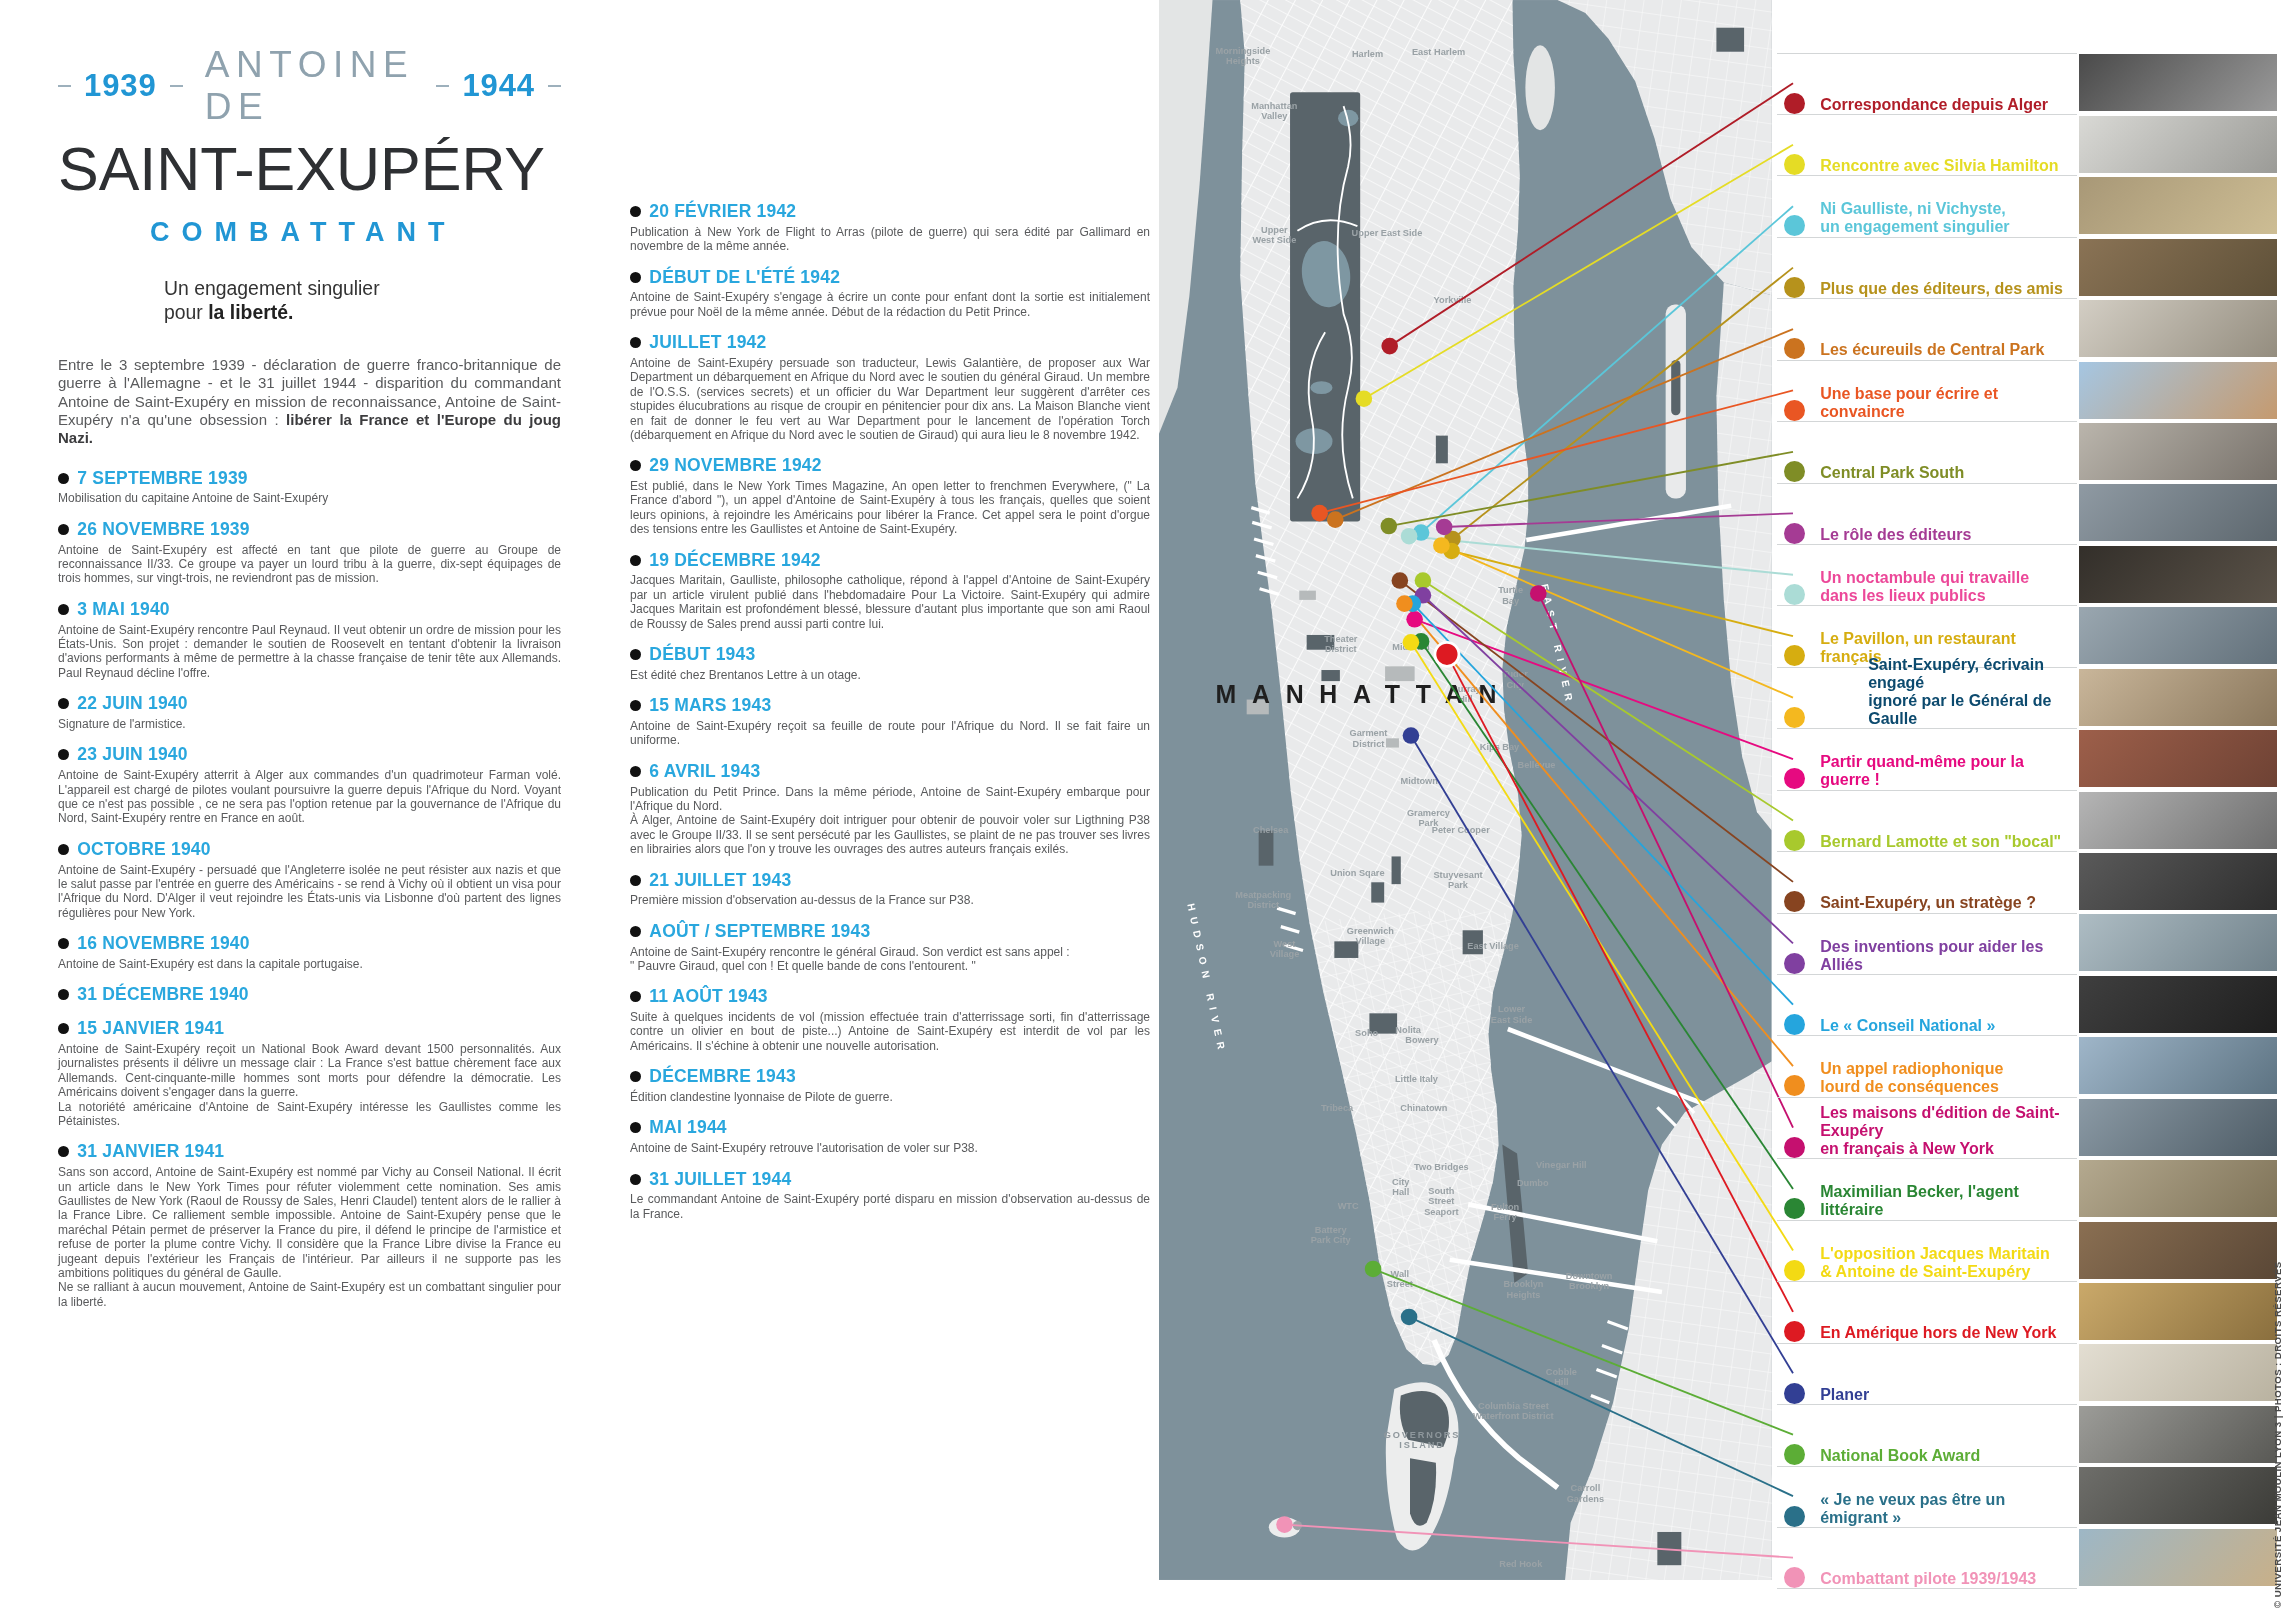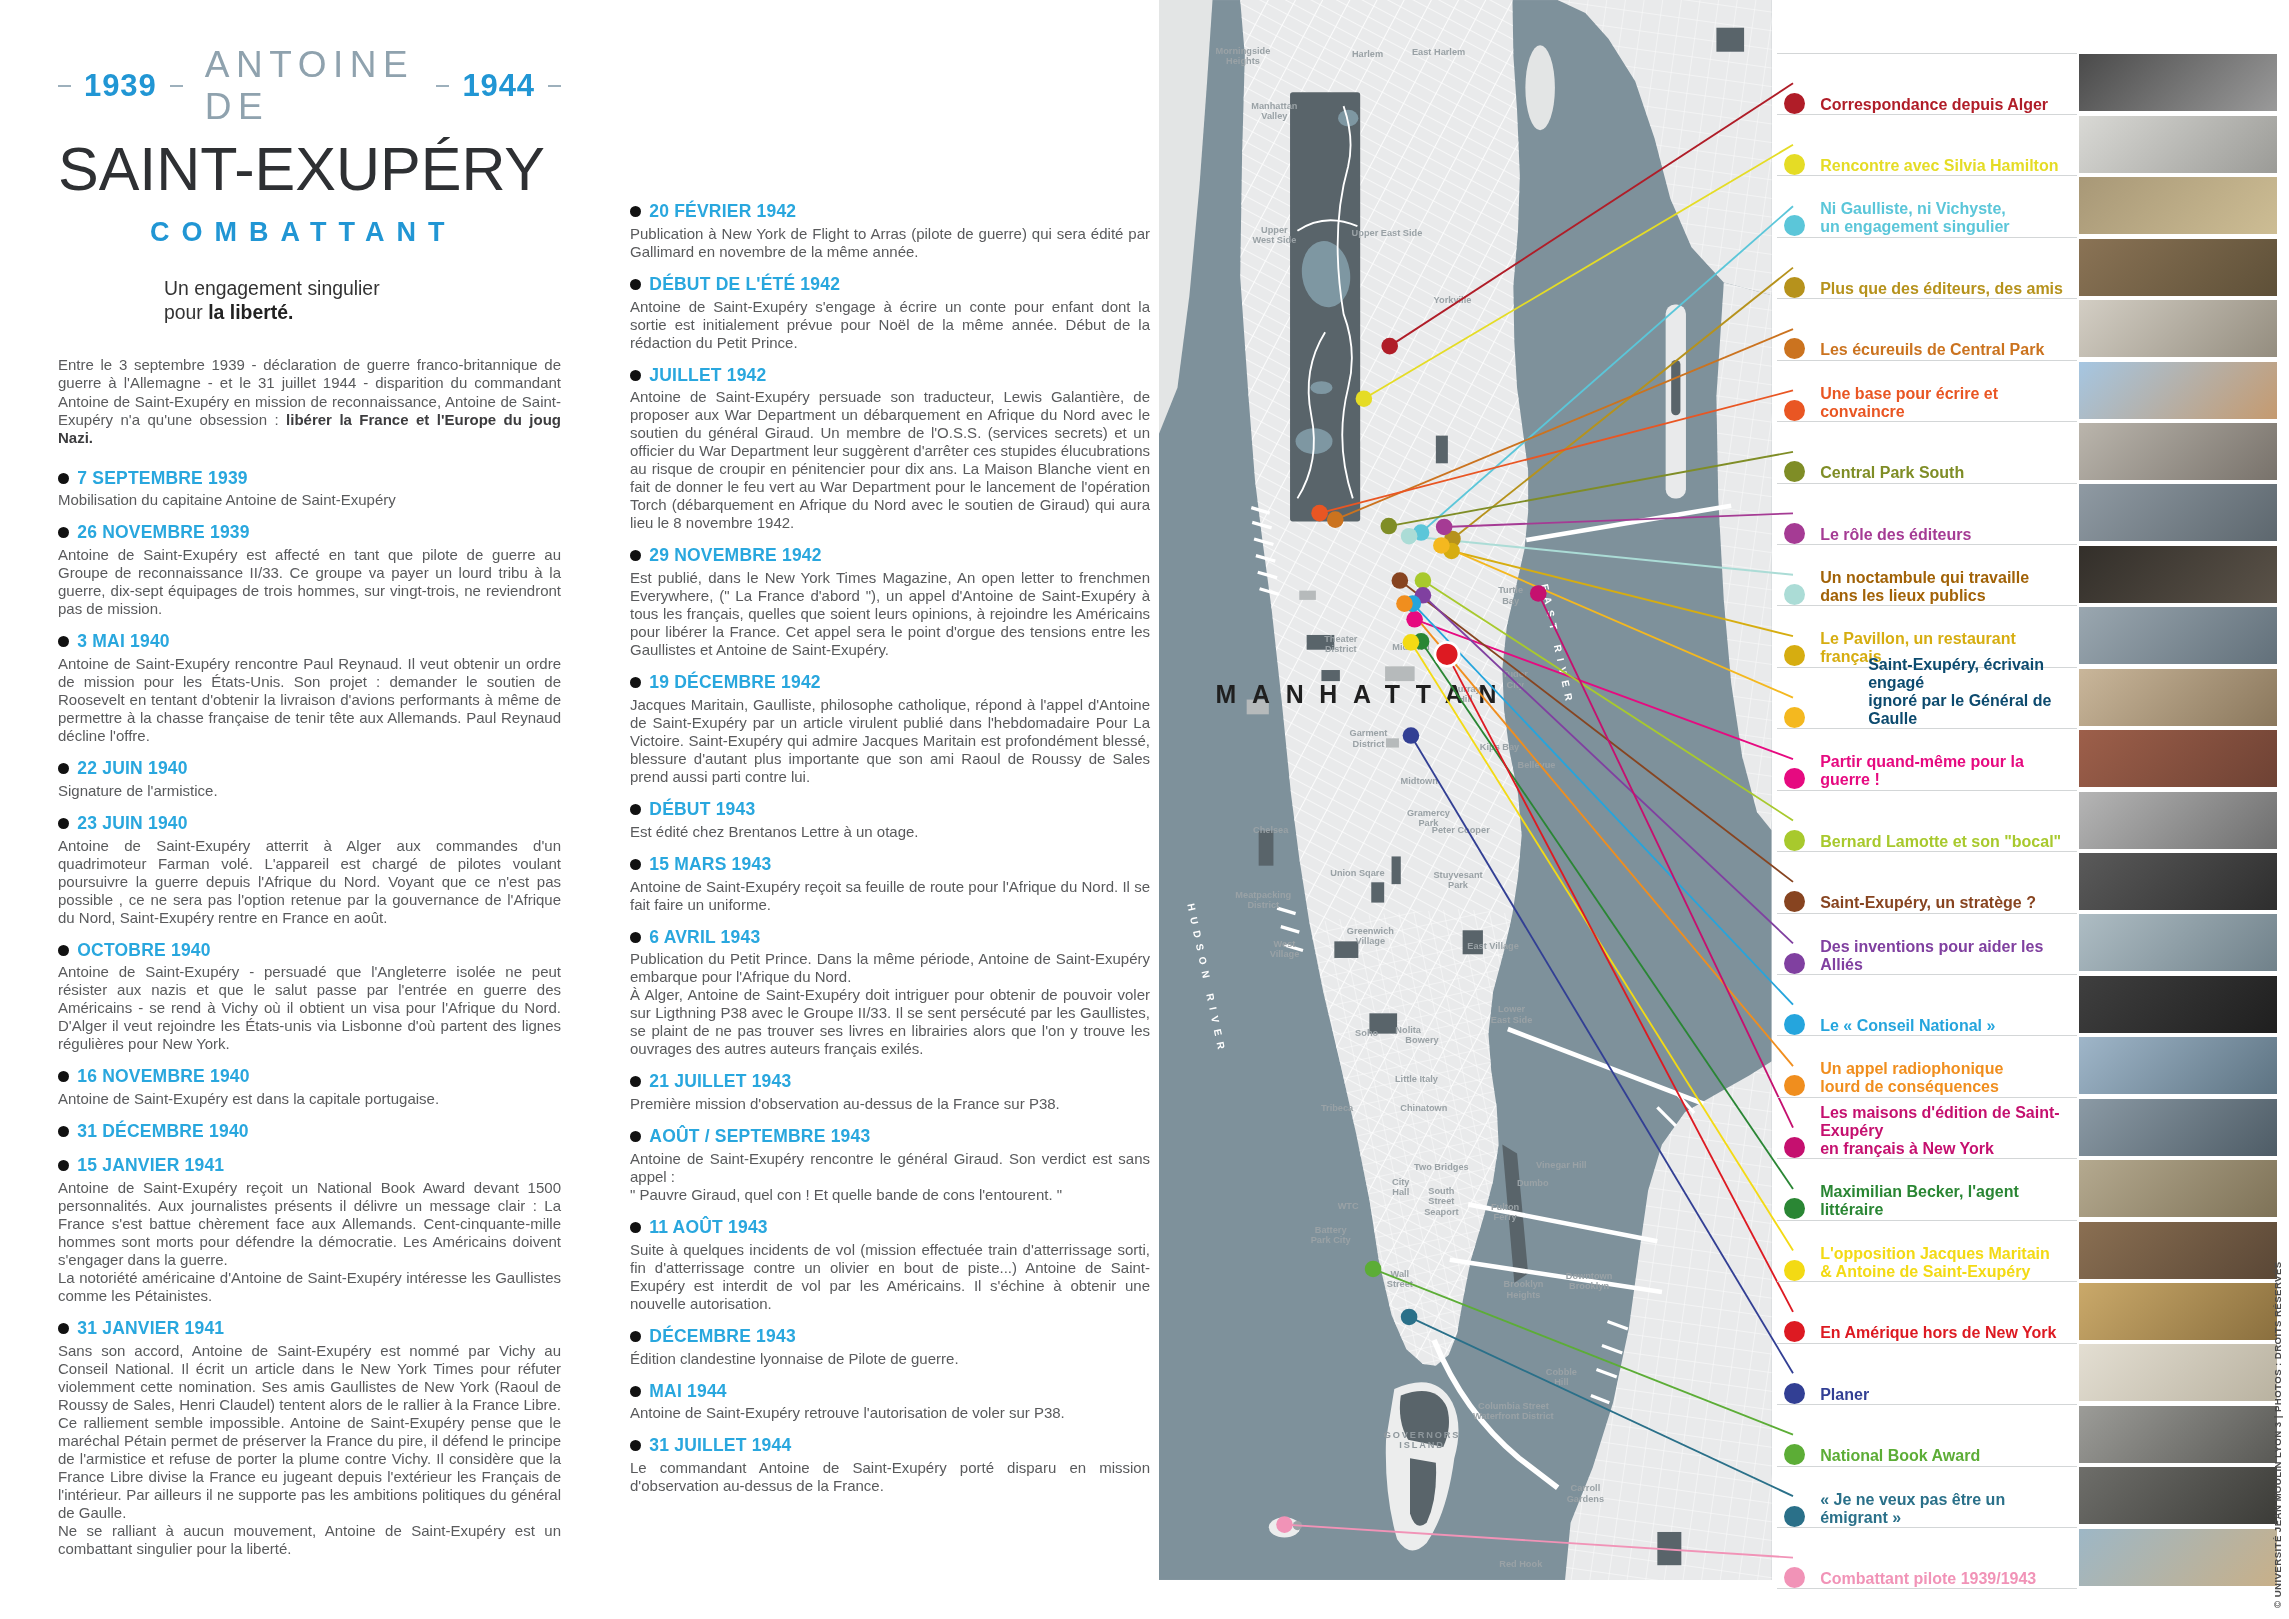--- a/index.html
+++ b/index.html
@@ -21,21 +21,21 @@
   .tagline{margin-top:28px;margin-left:106px;font-size:19.4px;color:#333;line-height:1.28;}
   .tagline b{color:#222;}
   .intro{margin-top:31px;font-size:15px;color:#595a5c;line-height:1.22;text-align:justify;}
   .intro b{color:#3c3c3e;}
 
   .entries{margin-top:20px;}
   .entry{margin-bottom:13px;}
   .entry-head{display:flex;align-items:center;gap:8.3px;margin-bottom:2.8px;}
   .bullet{width:11px;height:11px;border-radius:50%;background:#111;flex:0 0 auto;}
   .entry-date{font-size:17.5px;font-weight:bold;color:#29a7de;letter-spacing:0.2px;}
-  .entry-body{font-size:15px;color:#595a5c;line-height:1.2;text-align:justify;white-space:pre-line;}
+  .entry-body{font-size:12px;color:#595a5c;line-height:1.2;text-align:justify;white-space:pre-line;}
 
   
   #map-wrap{position:absolute;left:1159px;top:0;width:646px;height:1580px;}
   #map-svg{position:absolute;left:0;top:0;}
   .map-label{font-size:10px;font-weight:bold;fill:#9aa2a6;}
   .map-label-big{font-size:27px;font-weight:bold;fill:#1f1f1f;letter-spacing:17px;}
   .map-label-river{font-size:11px;font-weight:bold;fill:#ffffff;letter-spacing:7px;}
   .map-label-island{font-size:10px;font-weight:bold;fill:#8e979c;letter-spacing:2px;}
 
   
@@ -497,21 +497,21 @@
       <div class="legend-row" style="top: 421px; height: 61px;">
         <span class="legend-dot" style="background: rgb(127, 141, 38);"></span>
         <div class="legend-label" style="color: rgb(127, 141, 38);">Central Park South</div>
       </div>
       <div class="legend-row" style="top: 483px; height: 61px;">
         <span class="legend-dot" style="background: rgb(165, 59, 148);"></span>
         <div class="legend-label" style="color: rgb(165, 59, 148);">Le rôle des éditeurs</div>
       </div>
       <div class="legend-row" style="top: 544px; height: 61px;">
         <span class="legend-dot" style="background: rgb(171, 220, 214);"></span>
-        <div class="legend-label" style="color: #a16207;">Un noctambule qui travaille<br>dans les lieux publics</div>
+        <div class="legend-label" style="color: #ec4899;">Un noctambule qui travaille<br>dans les lieux publics</div>
       </div>
       <div class="legend-row" style="top: 605px; height: 61px;">
         <span class="legend-dot" style="background: rgb(214, 173, 16);"></span>
         <div class="legend-label" style="color: rgb(214, 173, 16);">Le Pavillon, un restaurant français</div>
       </div>
       <div class="legend-row" style="top: 667px; height: 61px;">
         <span class="legend-dot" style="background: rgb(244, 184, 31);"></span>
         <div class="legend-label" style="color: #0c4a6e; margin-left: 48px;">Saint-Exupéry, écrivain engagé<br>ignoré par le Général de Gaulle</div>
       </div>
       <div class="legend-row" style="top: 728px; height: 61px;">

